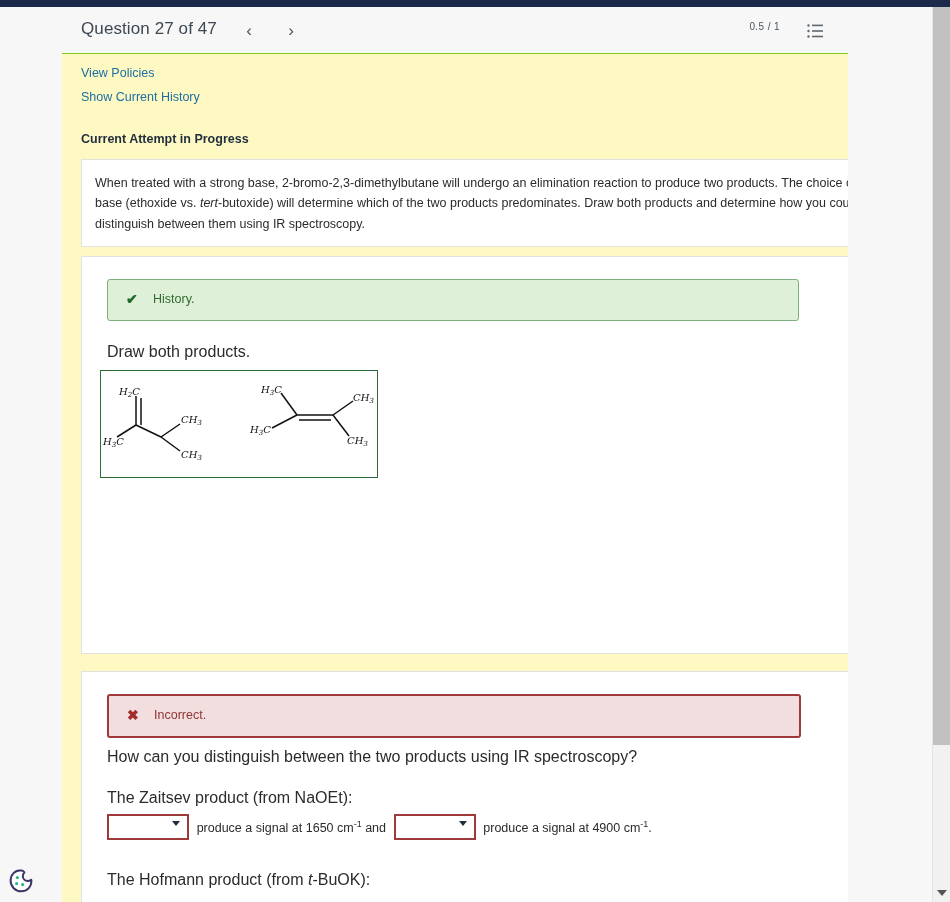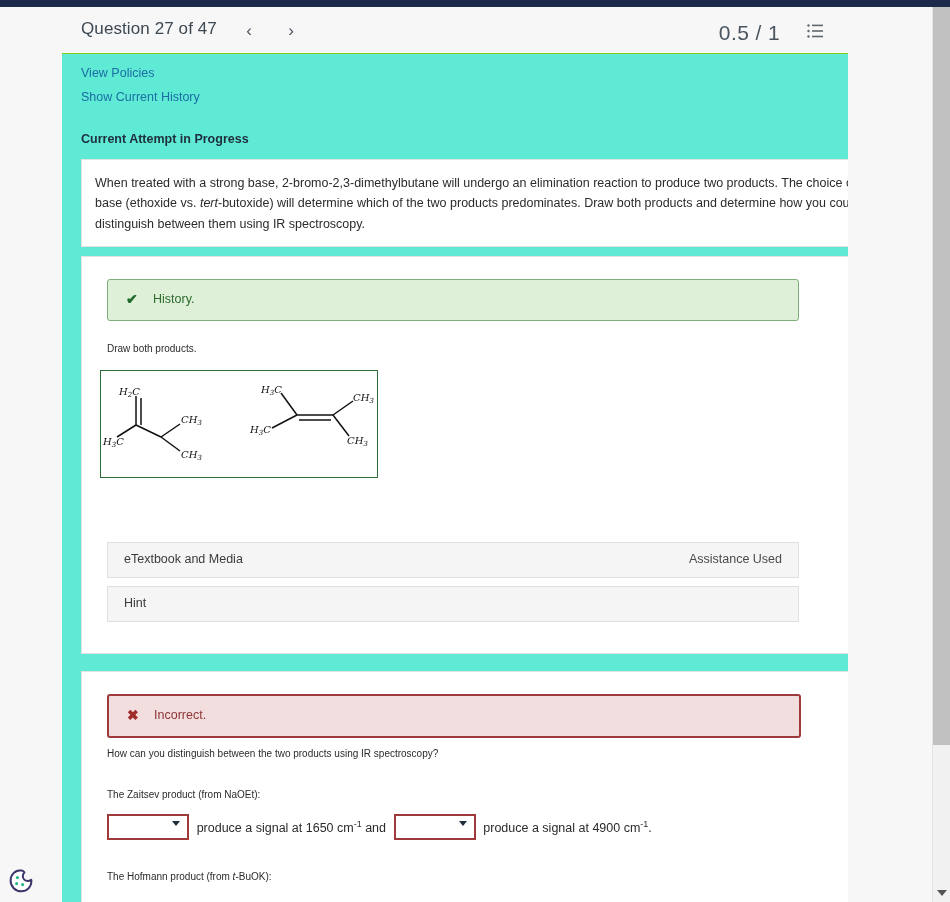--- a/index.html
+++ b/index.html
@@ -69,21 +69,21 @@
     color: #4a5560;
     cursor: pointer;
     user-select: none;
   }
   #prev-q { left: 176px; }
   #next-q { left: 218px; }
 
   #score {
     position: absolute;
     right: 153px; top: 14px;
-    font-size: 21px;
+    font-size: 10px;
     color: #4a5560;
     letter-spacing: .4px;
   }
   #list-icon {
     position: absolute;
     right: 110px; top: 17px;
     width: 16px; height: 14px;
     cursor: pointer;
   }
   #kebab-icon {
@@ -99,21 +99,21 @@
     background: #60686f;
     margin: 0 auto 3px auto;
   }
 
   
   #content {
     position: absolute;
     left: 0; top: 47px;
     width: 871px;
     height: 848px;
-    background: #5eead4;
+    background: #fef9c3;
   }
 
   .toplink {
     position: absolute;
     left: 19px;
     color: #1c6ea4;
     font-size: 12.5px;
     text-decoration: none;
     cursor: pointer;
   }
@@ -183,21 +183,21 @@
     top: 22px;
     background: #f2dede;
     border: 2px solid #9e3a3a;
     color: #8d3434;
   }
   #alert-incorrect .glyph { color: #a02c2c; }
 
   .qtext {
     position: absolute;
     left: 25px;
-    font-size: 10px;
+    font-size: 16px;
     color: #2b2b2b;
   }
   #draw-label { top: 86px; }
 
   
   #mol-box {
     position: absolute;
     left: 18px; top: 113px;
     width: 276px; height: 106px;
     border: 1px solid #2e6b38;
@@ -401,28 +401,21 @@
             <text x="80" y="87">CH<tspan font-size="7" dy="2">3</tspan></text>
 
             <text x="160" y="22">H<tspan font-size="7" dy="2">3</tspan><tspan dy="-2">C</tspan></text>
             <text x="149" y="62">H<tspan font-size="7" dy="2">3</tspan><tspan dy="-2">C</tspan></text>
             <text x="252" y="30">CH<tspan font-size="7" dy="2">3</tspan></text>
             <text x="246" y="73">CH<tspan font-size="7" dy="2">3</tspan></text>
           </g>
         </svg>
       </div>
 
-      <div class="barrow" id="row-etextbook">
-        <span class="lbl">eTextbook and Media</span>
-        <span class="rlbl">Assistance Used</span>
-      </div>
-
-      <div class="barrow" id="row-hint">
-        <span class="lbl">Hint</span>
-      </div>
+
     </div>
 
     <div class="card" id="card-part-b">
 
       <div class="alert" id="alert-incorrect">
         <span class="glyph">✖</span>
         <span class="msg">Incorrect.</span>
       </div>
 
       <div class="qtext" id="distinguish-q">How can you distinguish between the two products using IR spectroscopy?</div>

